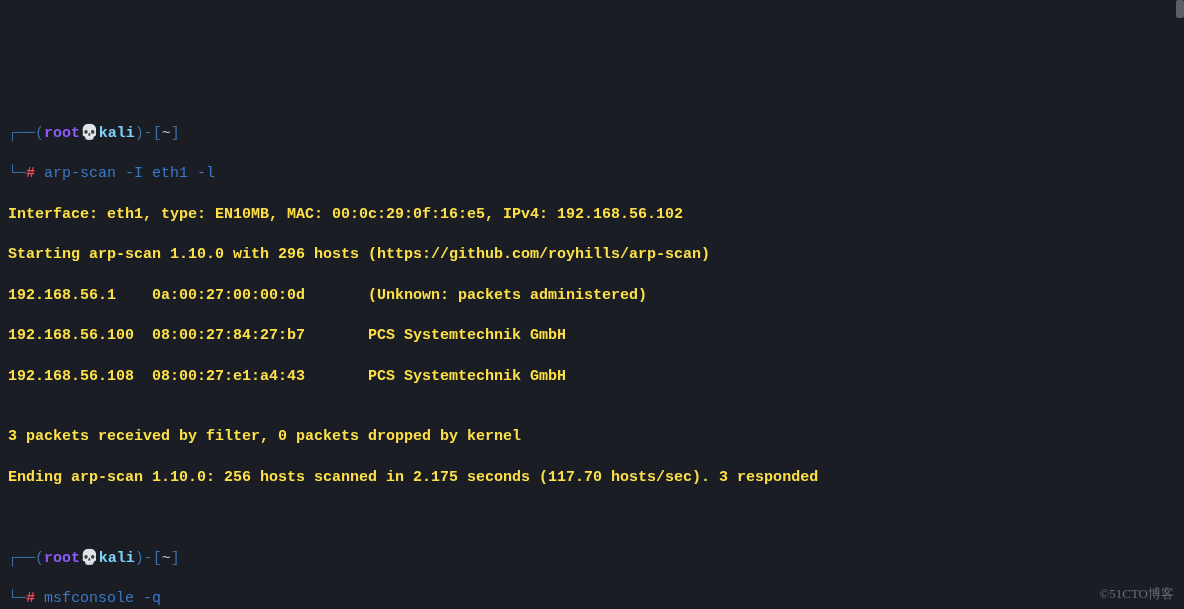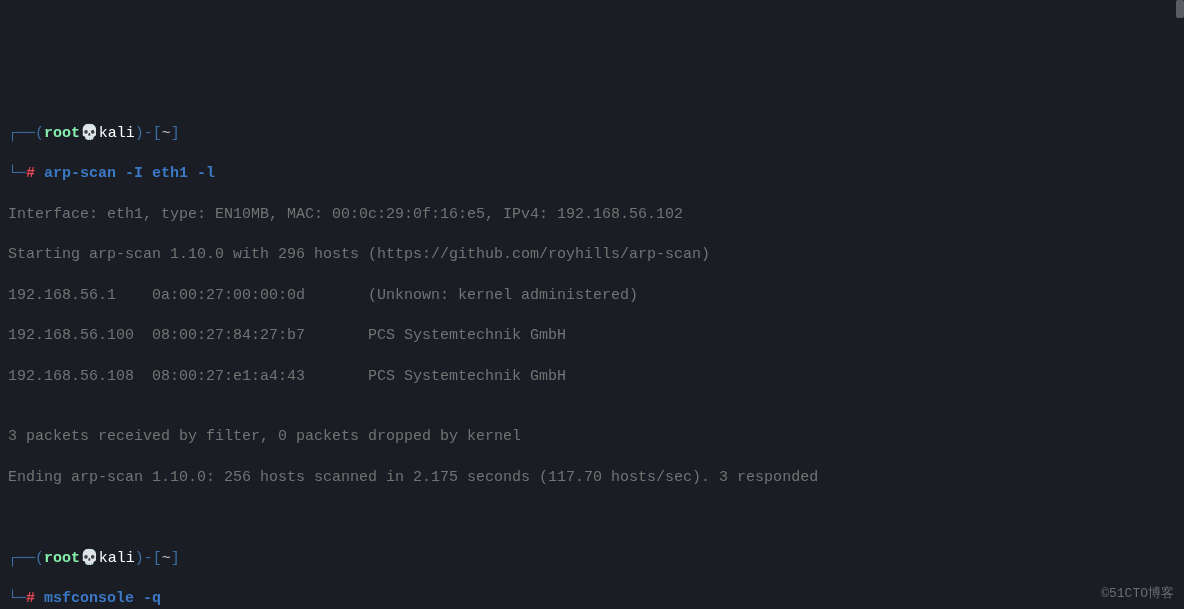--- a/index.html
+++ b/index.html
@@ -20,48 +20,48 @@
     position: absolute;
     right: 0;
     top: 0;
     width: 8px;
     height: 18px;
     background: #5a5d63;
     border-radius: 2px;
   }
   .line { display: block; }
   .prompt-open { color: #3b6ea5; }
-  .prompt-root { color: #86efac; font-weight: bold; }
+  .prompt-root { color: #8b5cf6; font-weight: bold; }
   .prompt-skull { color: #e74856; }
-  .prompt-host { color: #ffffff; font-weight: normal; }
+  .prompt-host { color: #7dd3fc; font-weight: bold; }
   .prompt-tilde { color: #c5c8c6; }
   .prompt-hash { color: #e74856; font-weight: bold; }
-  .cmd { color: #3b78c6; font-weight: bold; }
-  .white { color: #737373; }
+  .cmd { color: #3b78c6; }
+  .white { color: #fde047; font-weight: bold; }
   .watermark {
     position: absolute;
     bottom: 6px;
     right: 10px;
     color: #6a6d73;
     font-size: 13px;
-    font-family: Liberation Mono, monospace;
+    font-family: Liberation Serif, serif;
   }
 </style>
 </head>
 <body>
 
 
 
 <div class="scrollbar"></div>
 
 <span class="line"><span class="prompt-open">┌──(</span><span class="prompt-root">root</span><span class="prompt-skull">💀</span><span class="prompt-host">kali</span><span class="prompt-open">)-[</span><span class="prompt-tilde">~</span><span class="prompt-open">]</span></span>
 <span class="line"><span class="prompt-open">└─</span><span class="prompt-hash">#</span><span class="cmd"> arp-scan -I eth1 -l</span></span>
 <span class="line white">Interface: eth1, type: EN10MB, MAC: 00:0c:29:0f:16:e5, IPv4: 192.168.56.102</span>
 <span class="line white">Starting arp-scan 1.10.0 with 296 hosts (https://github.com/royhills/arp-scan)</span>
-<span class="line white">192.168.56.1    0a:00:27:00:00:0d       (Unknown: kernel administered)</span>
+<span class="line white">192.168.56.1    0a:00:27:00:00:0d       (Unknown: packets administered)</span>
 <span class="line white">192.168.56.100  08:00:27:84:27:b7       PCS Systemtechnik GmbH</span>
 <span class="line white">192.168.56.108  08:00:27:e1:a4:43       PCS Systemtechnik GmbH</span>
 <span class="line white"></span>
 <span class="line white">3 packets received by filter, 0 packets dropped by kernel</span>
 <span class="line white">Ending arp-scan 1.10.0: 256 hosts scanned in 2.175 seconds (117.70 hosts/sec). 3 responded</span>
 <span class="line"> </span>
 <span class="line"><span class="prompt-open">┌──(</span><span class="prompt-root">root</span><span class="prompt-skull">💀</span><span class="prompt-host">kali</span><span class="prompt-open">)-[</span><span class="prompt-tilde">~</span><span class="prompt-open">]</span></span>
 <span class="line"><span class="prompt-open">└─</span><span class="prompt-hash">#</span><span class="cmd"> msfconsole -q</span></span>
 
 

